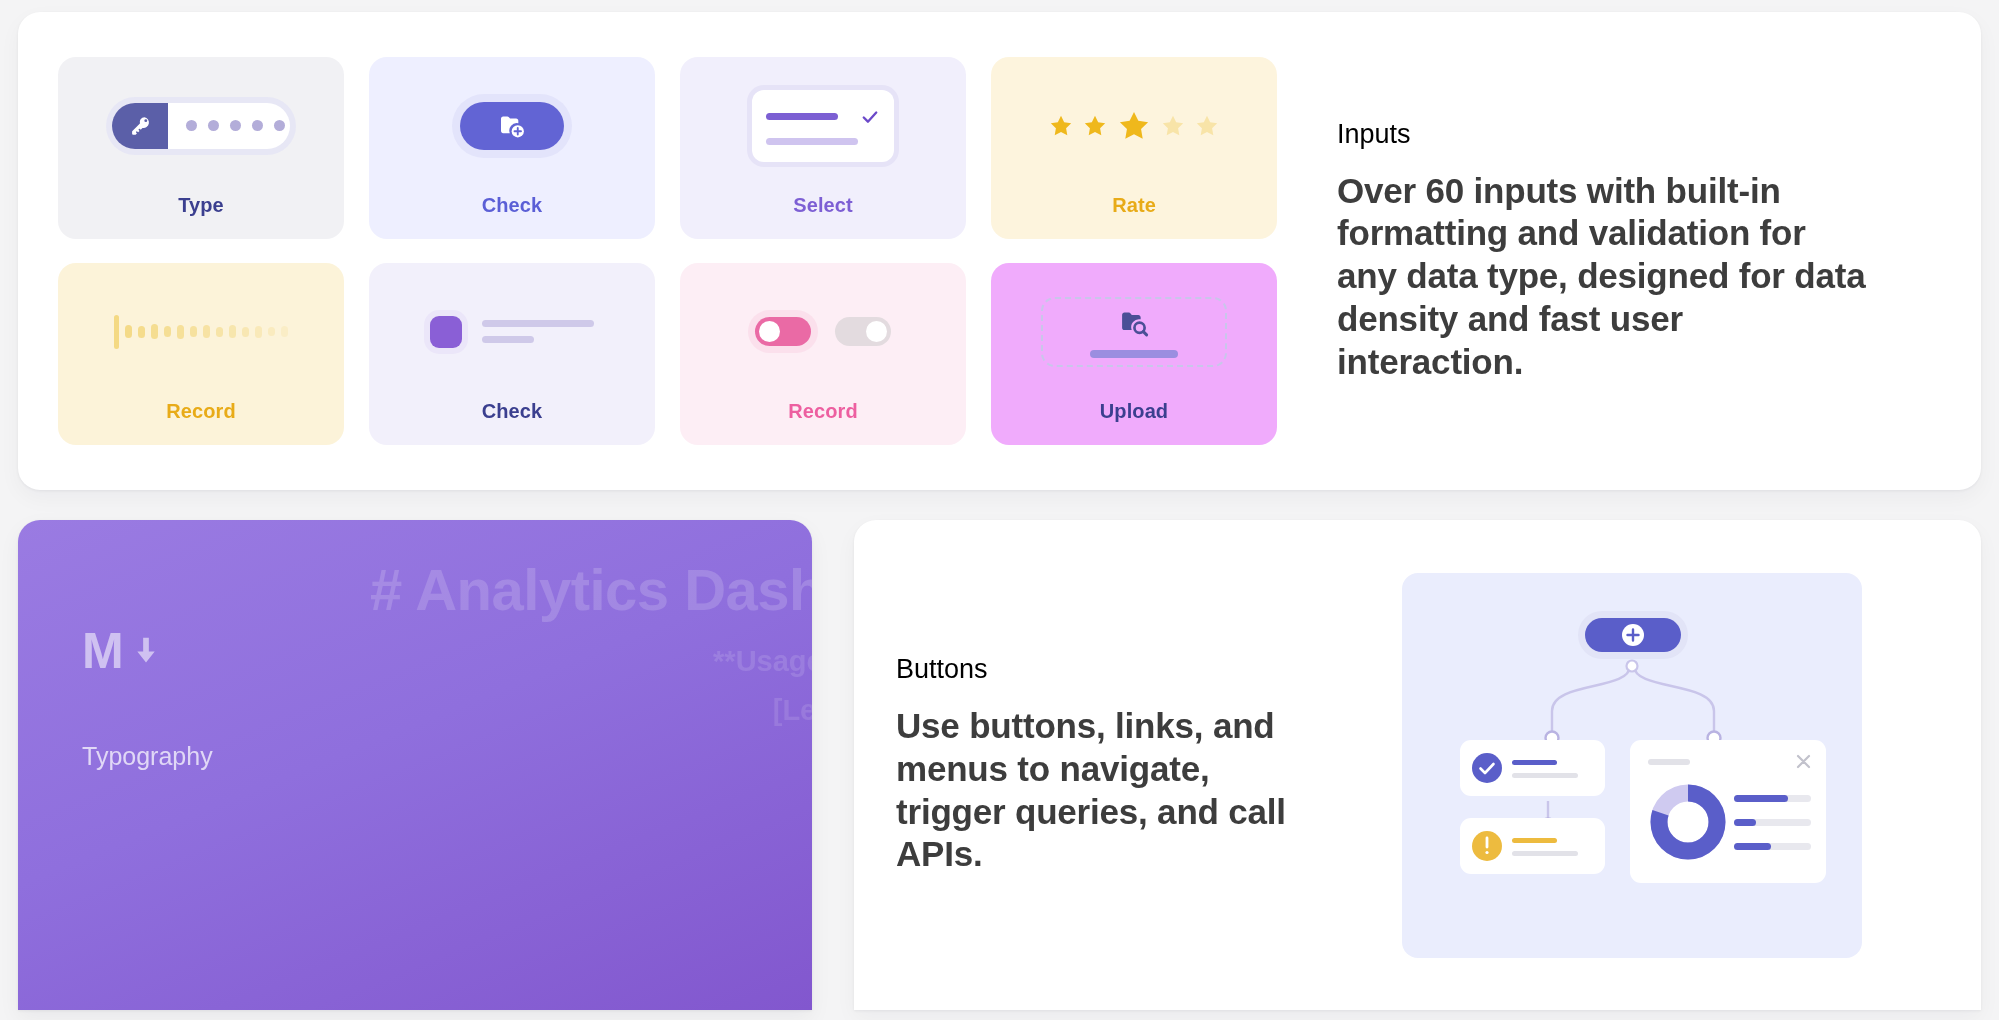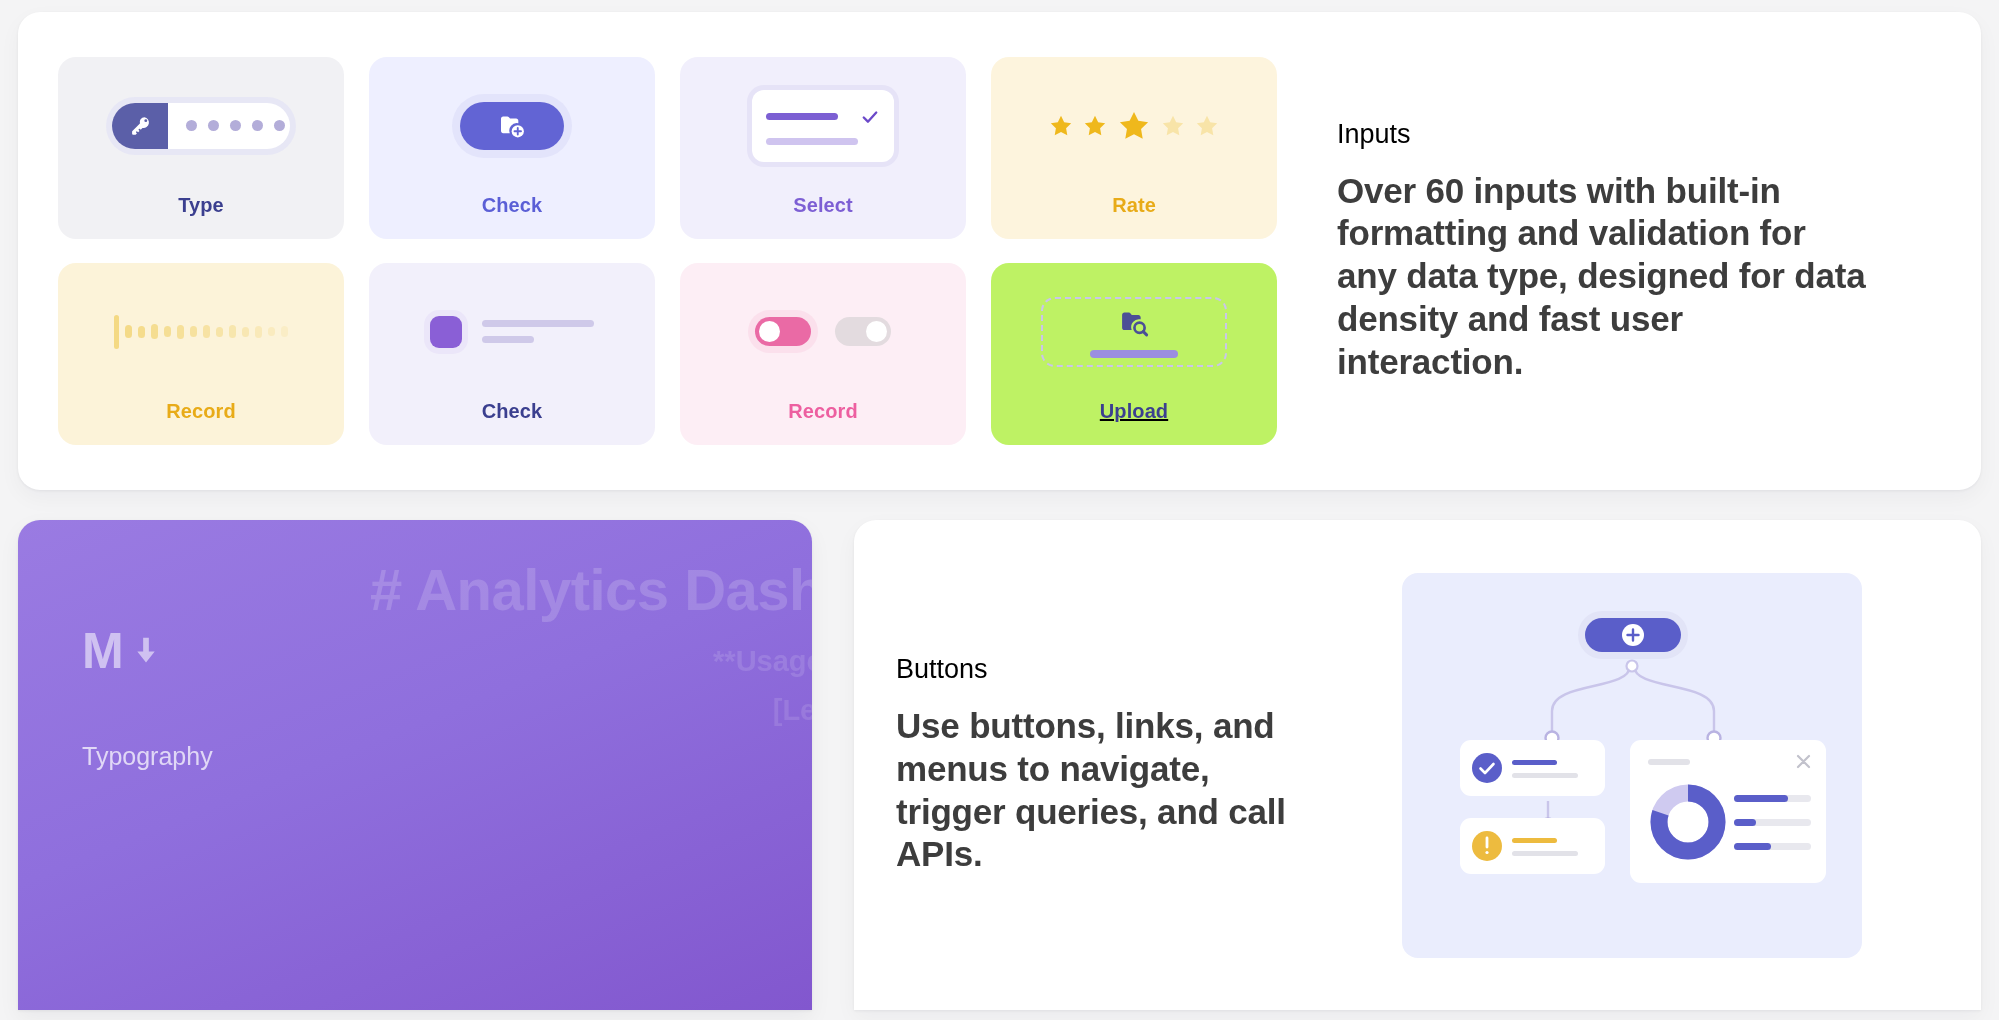--- a/index.html
+++ b/index.html
@@ -65,21 +65,21 @@
     letter-spacing: .1px;
   }
 
   .tile.grey   { background: #f1f1f4; text-align: center; }
   .tile.indigo { background: #eeefff; }
   .tile.amber  { background: #fdf4dd; }
   .tile.lilac  { background: #f1effc; }
   .tile.cream  { background: #fcf3d9; text-align: right; }
   .tile.violet { background: #f2f0fb; }
   .tile.pink   { background: #fdeef5; }
-  .tile.ash    { background: #bef264; text-decoration: underline; }
+  .tile.ash    { background: #f0abfc; }
 
   .lbl-indigo { color: #5b5fd6; }
   .lbl-amber  { color: #e8ab18; }
   .lbl-violet { color: #7d5fd4; }
   .lbl-pink   { color: #ed5fa0; }
   .lbl-dark   { color: #3b3f8f; }
 
   
   .pw-field {
     width: 178px; height: 46px;

